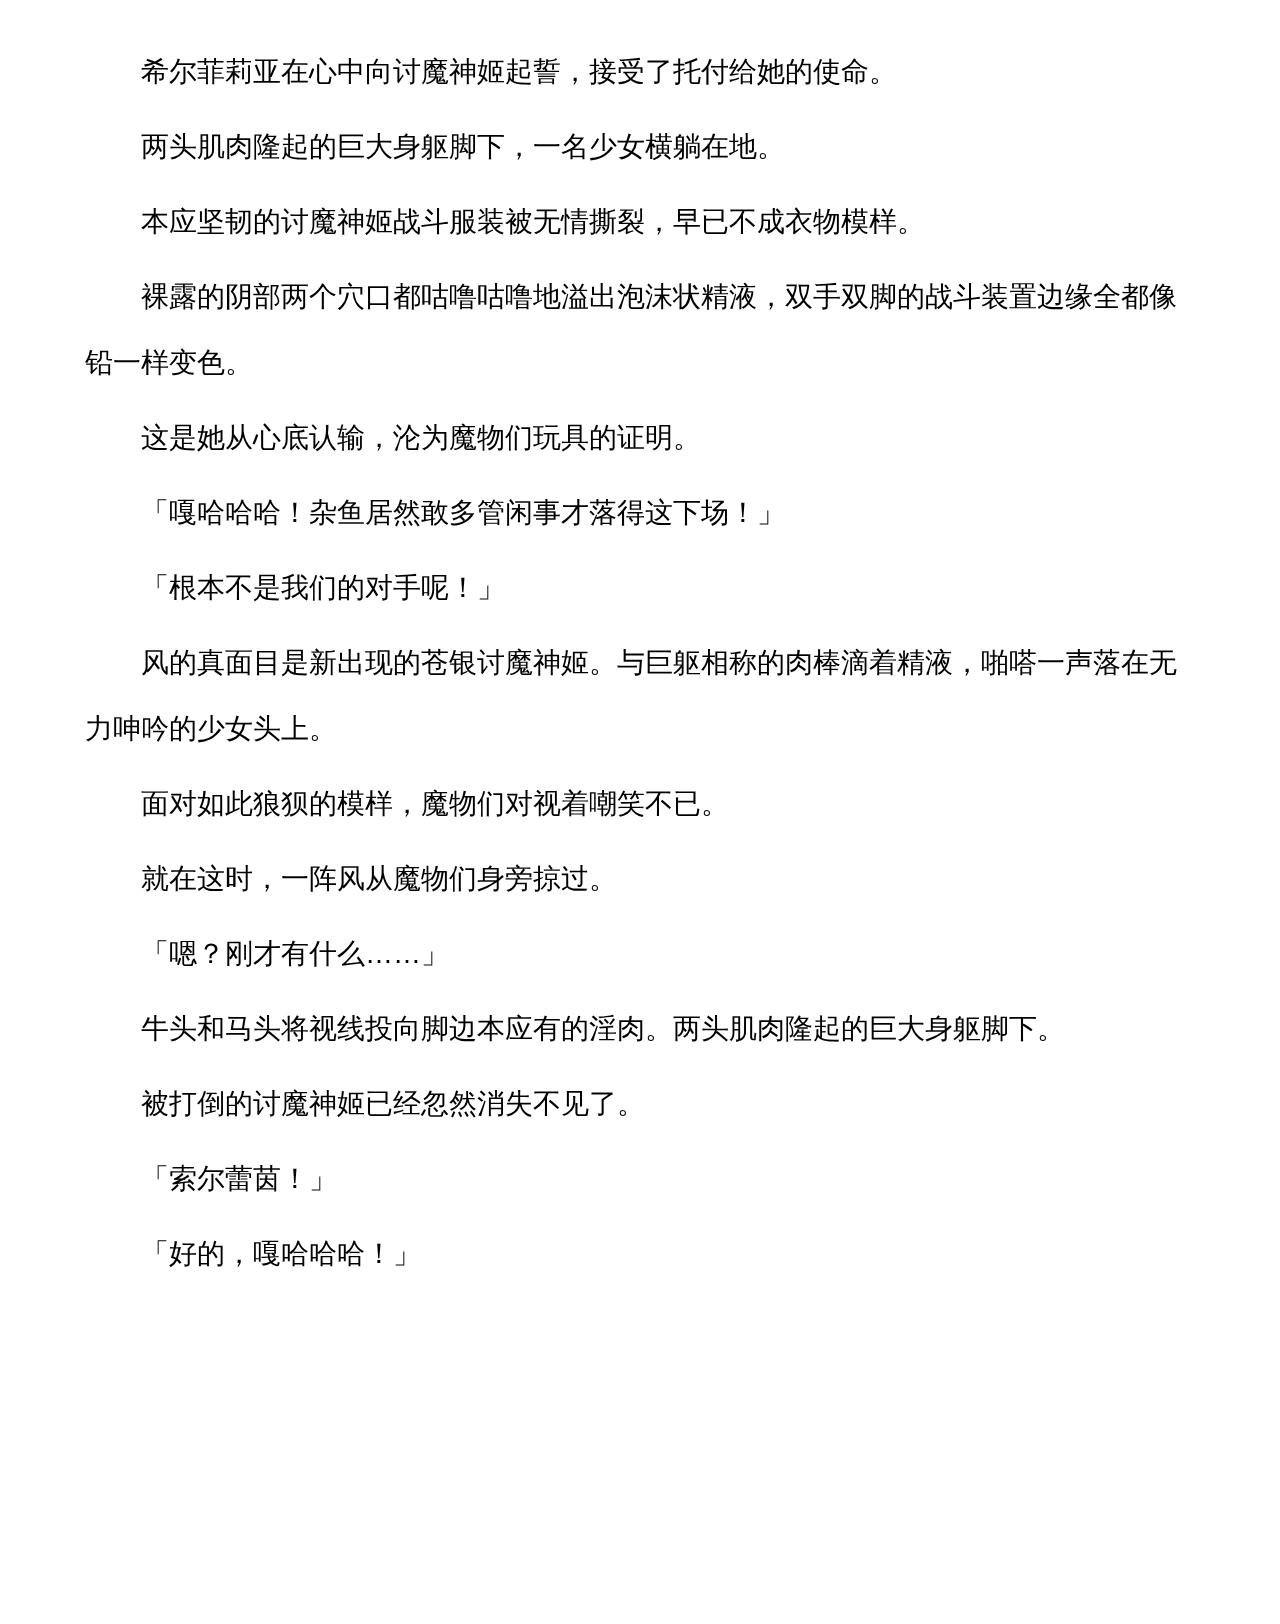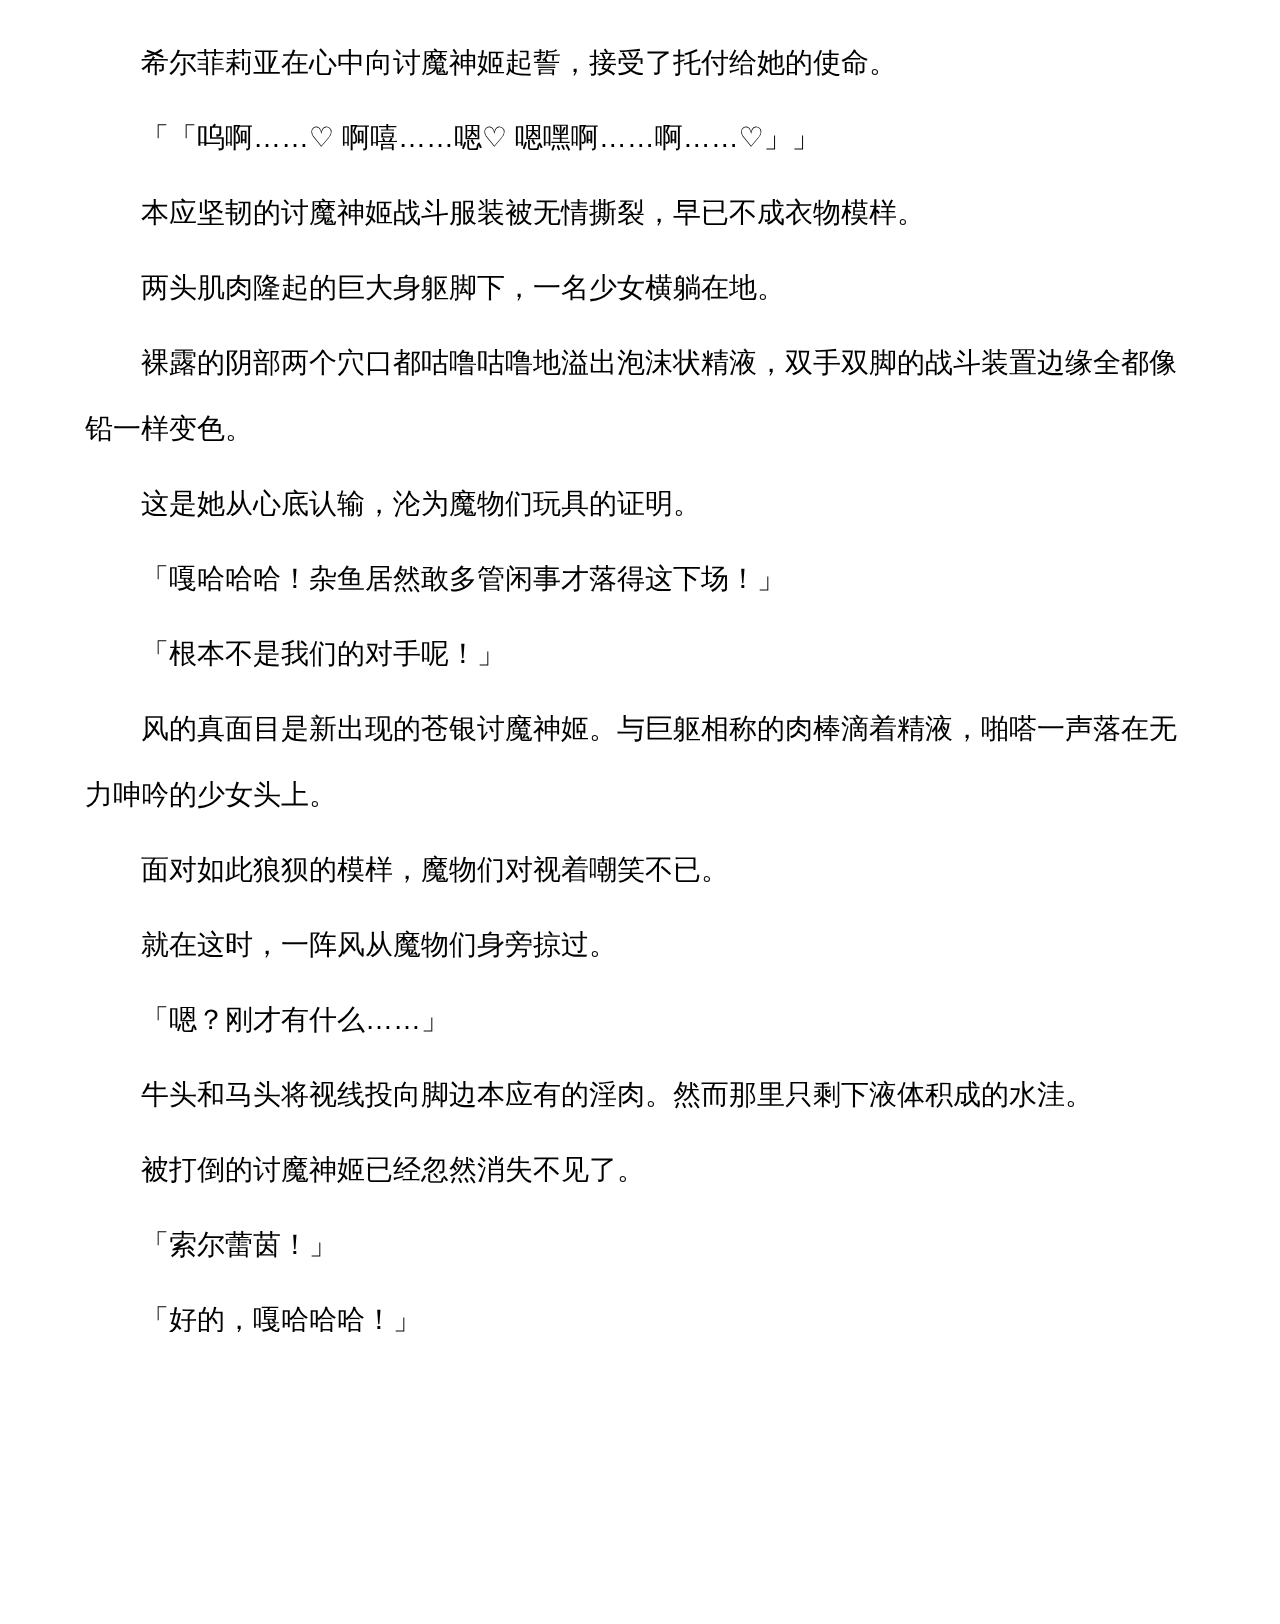--- a/index.html
+++ b/index.html
@@ -7,21 +7,21 @@
     padding: 0;
     background: #ffffff;
   }
   .page {
     position: relative;
     width: 1280px;
     height: 1332px;
     background: #ffffff;
     overflow: hidden;
     box-sizing: border-box;
-    padding: 30px 0 0 85px;
+    padding: 39px 0 0 85px;
   }
   .text-column {
     width: 1110px;
   }
   .para {
     margin: 0 0 9px 0;
     font-family: "Liberation Sans", "DejaVu Sans", sans-serif;
     font-size: 28px;
     line-height: 66px;
     color: #000000;
@@ -30,29 +30,28 @@
     word-break: normal;
     white-space: pre-wrap;
   }
 </style>
 </head>
 <body>
 
 <div class="page">
   <div class="text-column">
     <p class="para">希尔菲莉亚在心中向讨魔神姬起誓，接受了托付给她的使命。</p>
-    <p class="para">「「呜啊……♡ 啊嘻……嗯♡ 嗯嘿啊……啊……♡」」</p>
+    <p class="para">两头肌肉隆起的巨大身躯脚下，一名少女横躺在地。</p>
     <p class="para">本应坚韧的讨魔神姬战斗服装被无情撕裂，早已不成衣物模样。</p>
-    <p class="para">两头肌肉隆起的巨大身躯脚下，一名少女横躺在地。</p>
     <p class="para">裸露的阴部两个穴口都咕噜咕噜地溢出泡沫状精液，双手双脚的战斗装置边缘全都像铅一样变色。</p>
     <p class="para">这是她从心底认输，沦为魔物们玩具的证明。</p>
     <p class="para">「嘎哈哈哈！杂鱼居然敢多管闲事才落得这下场！」</p>
     <p class="para">「根本不是我们的对手呢！」</p>
     <p class="para">风的真面目是新出现的苍银讨魔神姬。与巨躯相称的肉棒滴着精液，啪嗒一声落在无力呻吟的少女头上。</p>
     <p class="para">面对如此狼狈的模样，魔物们对视着嘲笑不已。</p>
     <p class="para">就在这时，一阵风从魔物们身旁掠过。</p>
     <p class="para">「嗯？刚才有什么……」</p>
-    <p class="para">牛头和马头将视线投向脚边本应有的淫肉。然而那里只剩下液体积成的水洼。</p>
+    <p class="para">牛头和马头将视线投向脚边本应有的淫肉。两头肌肉隆起的巨大身躯脚下。</p>
     <p class="para">被打倒的讨魔神姬已经忽然消失不见了。</p>
     <p class="para">「索尔蕾茵！」</p>
     <p class="para">「好的，嘎哈哈哈！」</p>
   </div>
 </div>
 
 </body></html>

